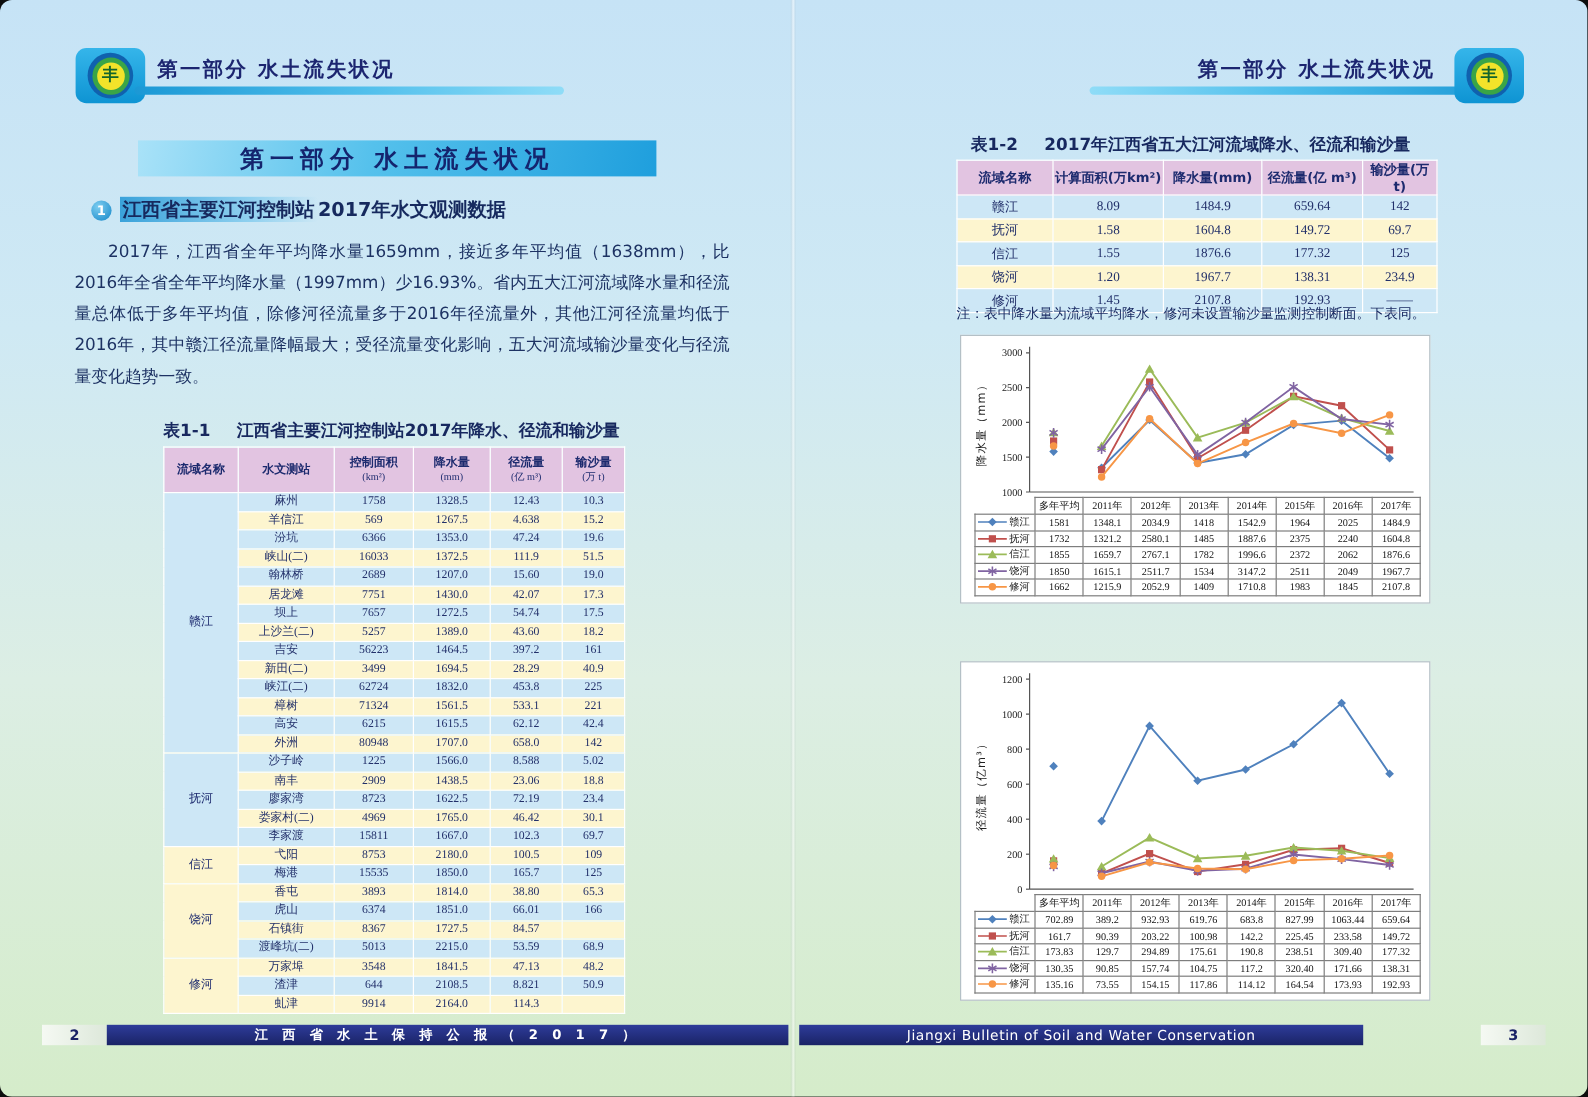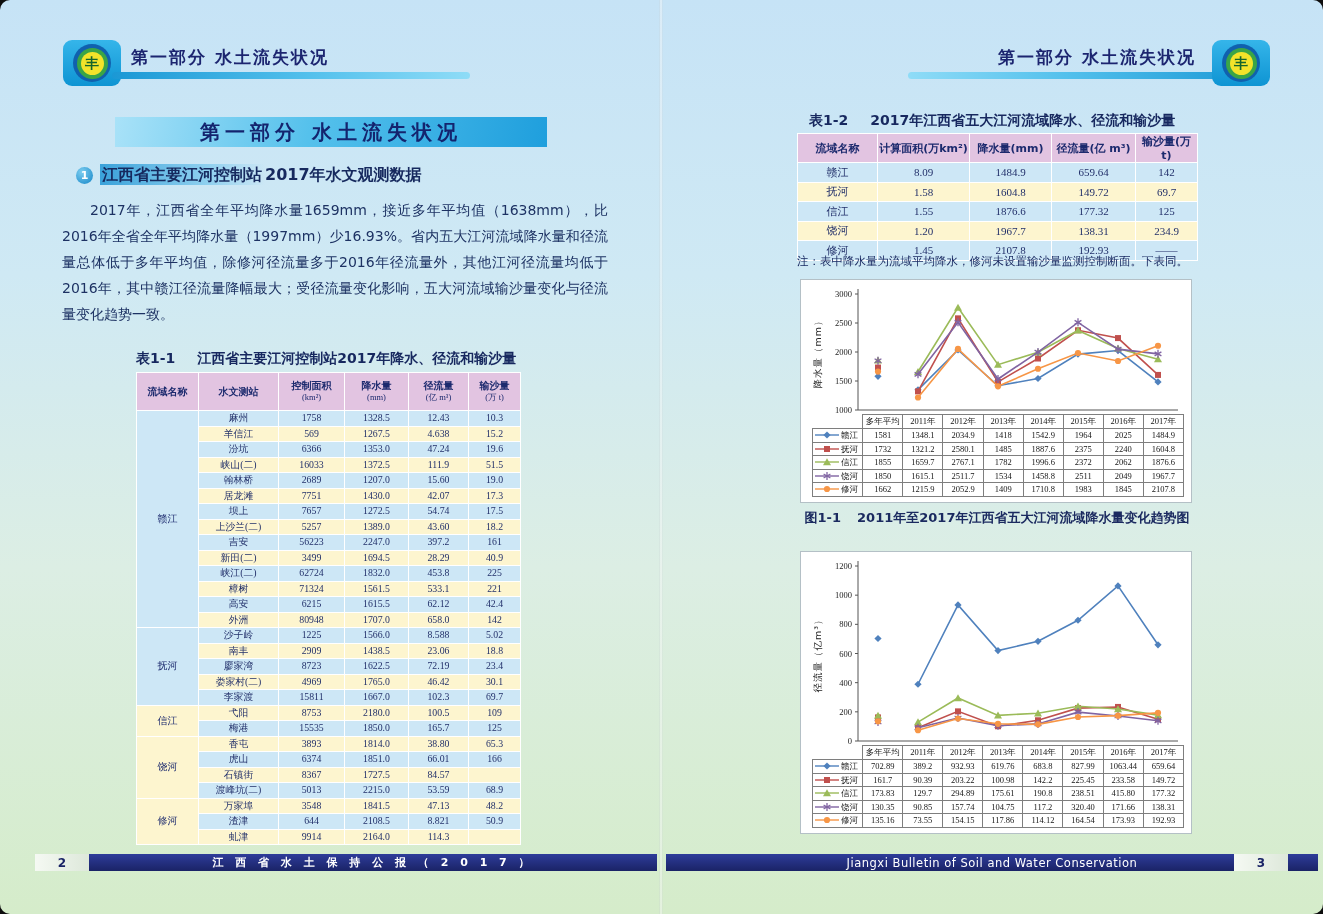--- a/index.html
+++ b/index.html
@@ -192,21 +192,21 @@
         <tr class="ry">
           <td>上沙兰(二)</td>
           <td>5257</td>
           <td>1389.0</td>
           <td>43.60</td>
           <td>18.2</td>
         </tr>
         <tr class="rb">
           <td>吉安</td>
           <td>56223</td>
-          <td>2247.0</td>
+          <td>1464.5</td>
           <td>397.2</td>
           <td>161</td>
         </tr>
         <tr class="ry">
           <td>新田(二)</td>
           <td>3499</td>
           <td>1694.5</td>
           <td>28.29</td>
           <td>40.9</td>
         </tr>
@@ -570,21 +570,21 @@
                 <g stroke="#8064A2" stroke-width="1.3">
                   <line x1="13" y1="1" x2="13" y2="9"></line>
                   <line x1="9.6" y1="3" x2="16.4" y2="7"></line>
                   <line x1="9.6" y1="7" x2="16.4" y2="3"></line>
                 </g>
               </svg><span>饶河</span></td>
             <td>1850</td>
             <td>1615.1</td>
             <td>2511.7</td>
             <td>1534</td>
-            <td>1458.8</td>
+            <td>3147.2</td>
             <td>2511</td>
             <td>2049</td>
             <td>1967.7</td>
           </tr>
           <tr>
             <td class="lg"><svg width="26" height="10">
                 <line x1="1" y1="5" x2="25" y2="5" stroke="#F79646" stroke-width="1.4"></line>
                 <circle cx="13" cy="5" r="3.1" fill="#F79646"></circle>
               </svg><span>修河</span></td>
             <td>1662</td>
@@ -592,23 +592,20 @@
             <td>2052.9</td>
             <td>1409</td>
             <td>1710.8</td>
             <td>1983</td>
             <td>1845</td>
             <td>2107.8</td>
           </tr>
         </tbody>
       </table>
     </div>
-  <div class="figcap" style="top:509px;">
-    <span>图1-1</span><span class="gap"></span><span>2011年至2017年江西省五大江河流域降水量变化趋势图</span>
-  </div>
 
   <div class="chart-box" style="top:551px;" id="chart2">
       <svg width="376" height="187" style="display:block">
         <line x1="50" y1="3" x2="50" y2="183" stroke="#555" stroke-width="1"></line>
         <line x1="50" y1="183" x2="370" y2="183" stroke="#555" stroke-width="1"></line>
         <line x1="47" y1="183" x2="50" y2="183" stroke="#555" stroke-width="1"></line>
         <text x="44" y="186" text-anchor="end" font-size="8.5" fill="#222" font-family="Liberation Serif,serif">0</text>
         <line x1="47" y1="153.83333333333334" x2="50" y2="153.83333333333334" stroke="#555" stroke-width="1"></line>
         <text x="44" y="156.83333333333334" text-anchor="end" font-size="8.5" fill="#222" font-family="Liberation Serif,serif">200</text>
         <line x1="47" y1="124.66666666666669" x2="50" y2="124.66666666666669" stroke="#555" stroke-width="1"></line>
@@ -745,21 +742,21 @@
             <td class="lg"><svg width="26" height="10">
                 <line x1="1" y1="5" x2="25" y2="5" stroke="#9BBB59" stroke-width="1.4"></line>
                 <path d="M13 1.2000000000000002L17 8.2L9 8.2Z" fill="#9BBB59"></path>
               </svg><span>信江</span></td>
             <td>173.83</td>
             <td>129.7</td>
             <td>294.89</td>
             <td>175.61</td>
             <td>190.8</td>
             <td>238.51</td>
-            <td>415.80</td>
+            <td>309.40</td>
             <td>177.32</td>
           </tr>
           <tr>
             <td class="lg"><svg width="26" height="10">
                 <line x1="1" y1="5" x2="25" y2="5" stroke="#8064A2" stroke-width="1.4"></line>
                 <g stroke="#8064A2" stroke-width="1.3">
                   <line x1="13" y1="1" x2="13" y2="9"></line>
                   <line x1="9.6" y1="3" x2="16.4" y2="7"></line>
                   <line x1="9.6" y1="7" x2="16.4" y2="3"></line>
                 </g>
@@ -784,15 +781,15 @@
             <td>117.86</td>
             <td>114.12</td>
             <td>164.54</td>
             <td>173.93</td>
             <td>192.93</td>
           </tr>
         </tbody>
       </table>
     </div>
 
-  <div class="fbar en" style="left:666px;width:652px;">Jiangxi Bulletin of  Soil and Water Conservation</div>
+  <div class="fbar en" style="left:666px;width:470px;">Jiangxi Bulletin of  Soil and Water Conservation</div>
   <div class="fpage" style="left:1234px;">3</div>
 </div>
 
 </body></html>

